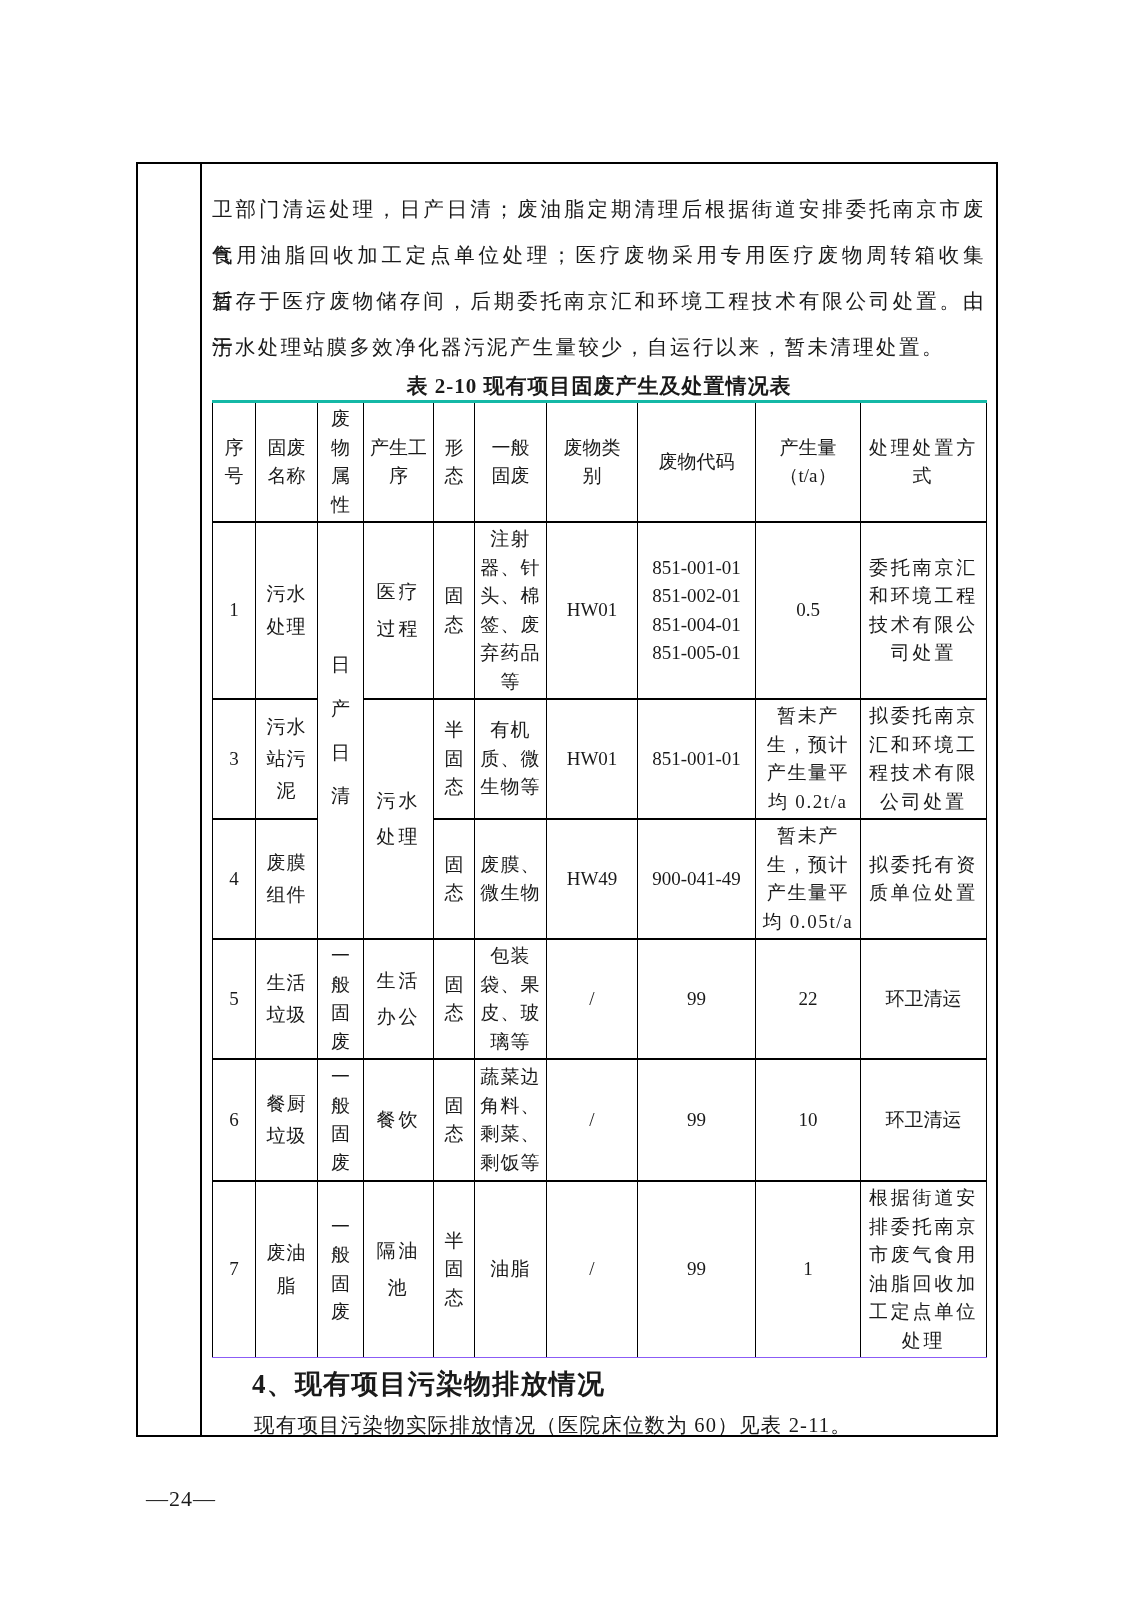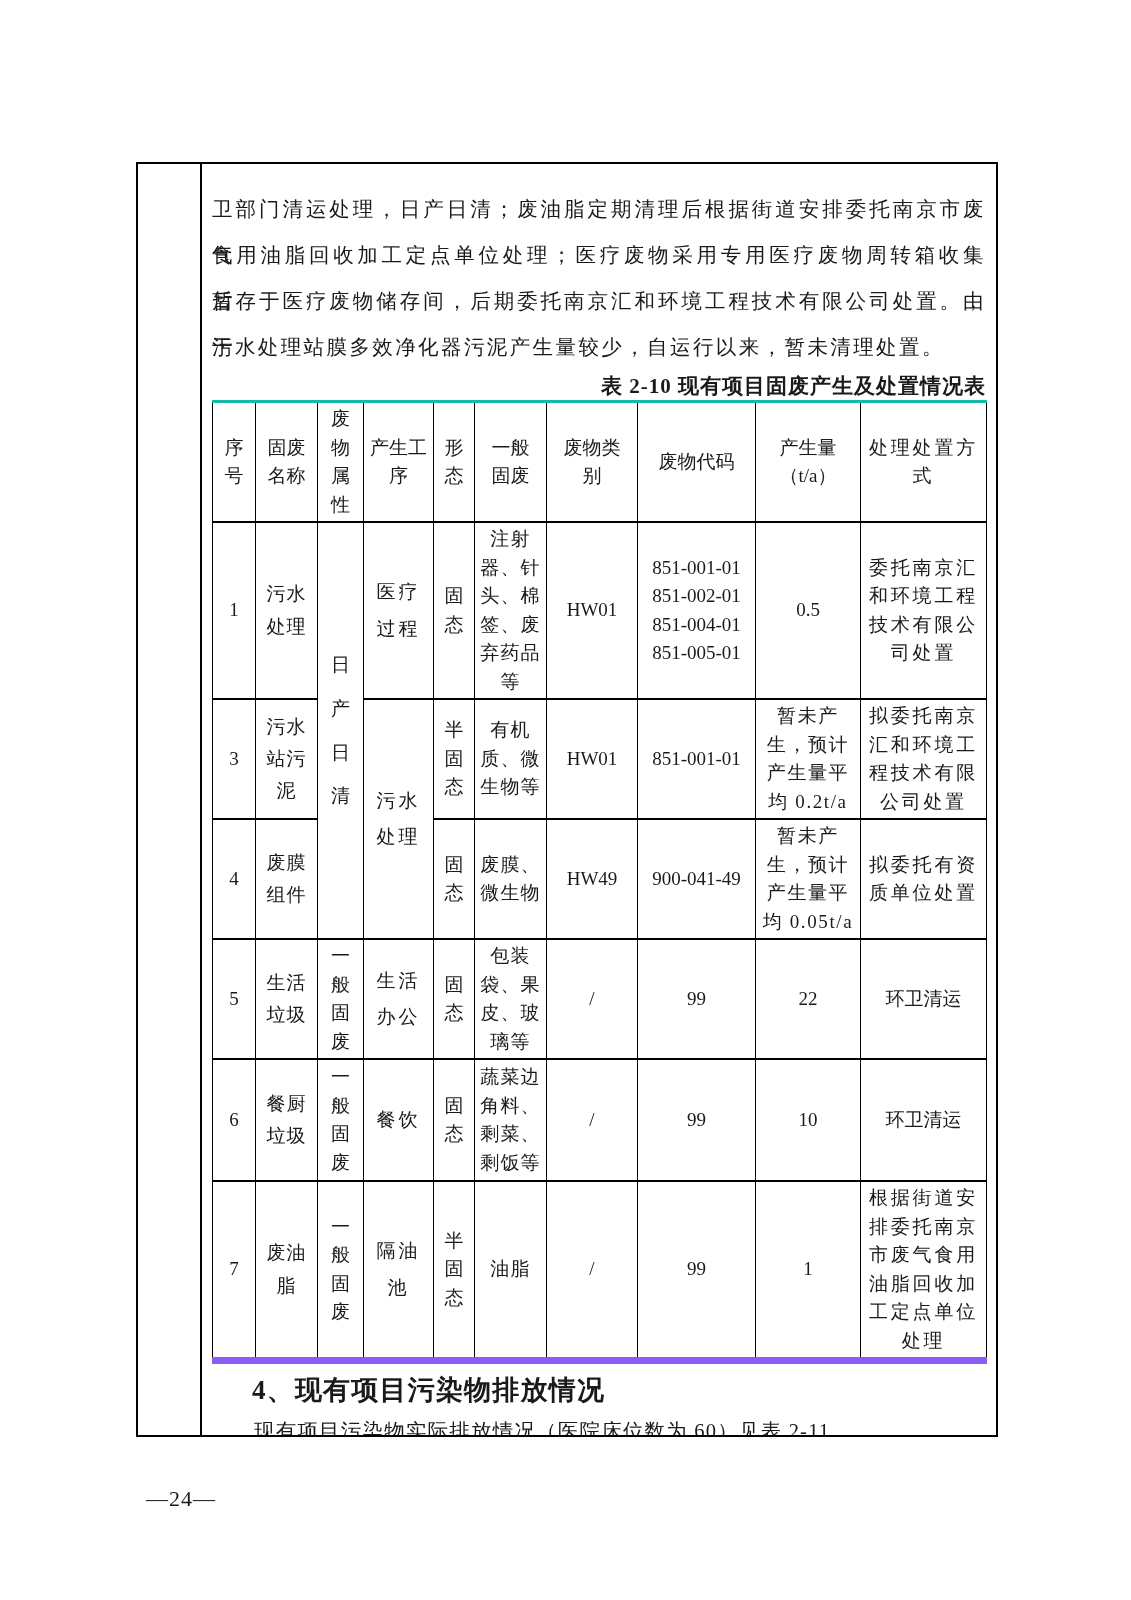--- a/index.html
+++ b/index.html
@@ -19,32 +19,32 @@
     position:absolute;left:64px;top:0;right:0;bottom:0;
     padding:6px 10px 0 10px;
     margin-top:16px;
   }
   .intro-line{
     font-size:20.5px;line-height:46px;height:46px;letter-spacing:2.4px;
     text-align:justify;text-align-last:justify;white-space:nowrap0;
   }
   .intro-line.last{text-align-last:left;}
   .tbl-title{
-    font-size:21px;font-weight:bold;text-align:right;height:28px;line-height:28px;
+    font-size:21px;font-weight:bold;text-align:center;height:28px;line-height:28px;
     margin-top:2px;letter-spacing:1px;
   }
   table{width:100%;border-collapse:collapse;table-layout:fixed;}
   .t210{font-size:19px;}
   .t210 th,.t210 td{
     border:1px solid #000;border-top:2px solid #000;border-bottom:2px solid #000;
     text-align:center;vertical-align:middle;font-weight:normal;
     padding:2px 3px;line-height:1.5;word-break:break-all;
   }
   .t210 tr:first-child > *{border-top:3px solid #14b8a6;}
-  .t210 tr.lastrow > td{border-bottom:7px solid #8b5cf6;font-family:Liberation Serif, serif;}
+  .t210 tr.lastrow > td{border-bottom:1px solid #8b5cf6;font-family:Liberation Serif, serif;}
   tr.h-head{height:96px;} tr.h-r1{height:148px;} tr.h-r3{height:106px;}
   tr.h-r4{height:108px;} tr.h-r5{height:106px;} tr.h-r6{height:122px;} tr.h-r7{height:160px;}
   .pre{white-space:pre-line;}
   .stack{display:inline-block;width:1.15em;word-break:break-all;letter-spacing:0;}
   .tall{line-height:2.3;}
   .w2{display:inline-block;width:2.35em;}
   .w3{display:inline-block;width:3.4em;}
   th.disp,td.c-disposal{letter-spacing:2.8px;}
   td.c-process{letter-spacing:3px;line-height:1.9;}
   td.c-name{letter-spacing:1px;line-height:1.7;}

